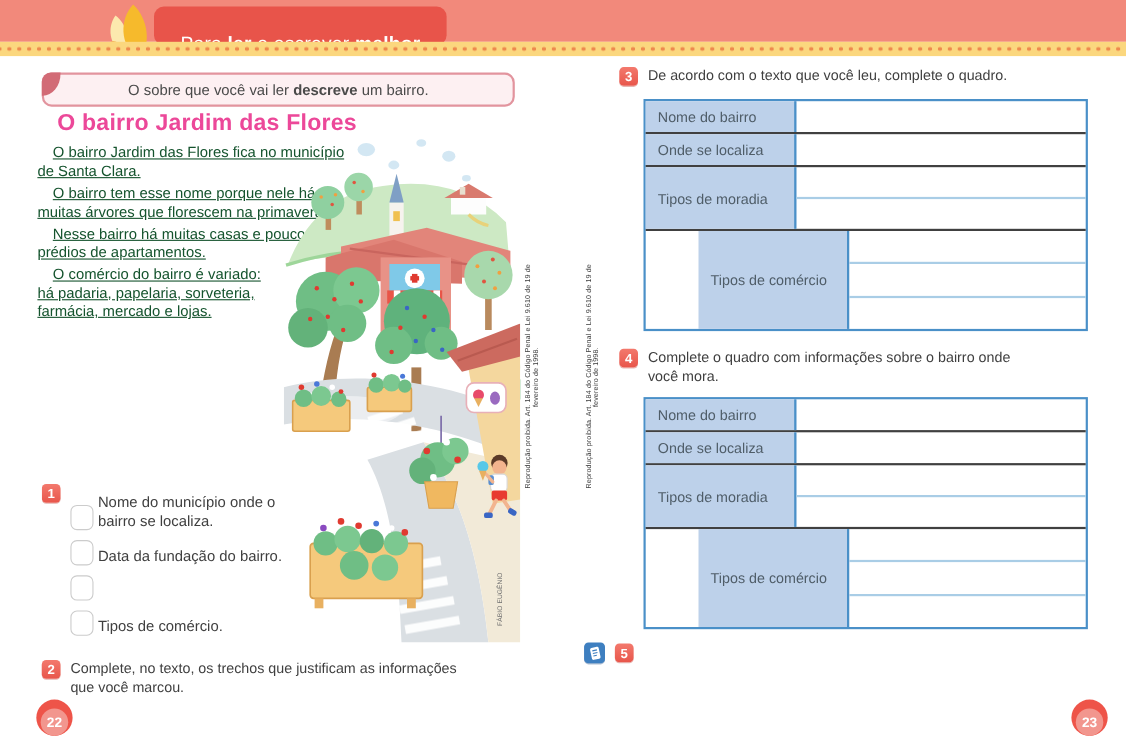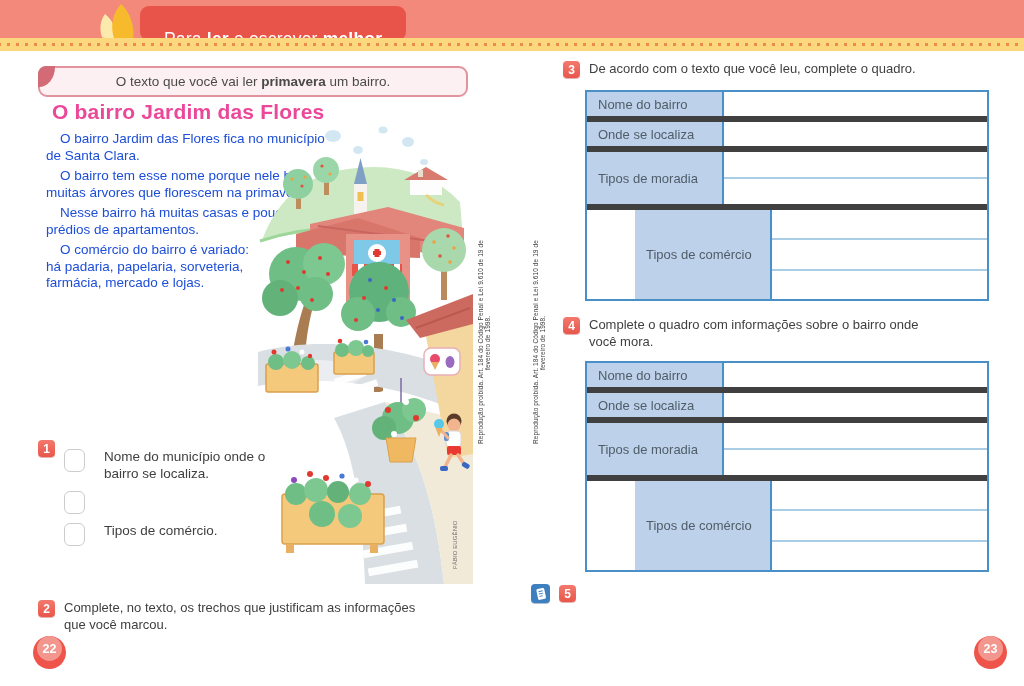--- a/index.html
+++ b/index.html
@@ -25,50 +25,50 @@
   
   .intro-box {
     position:absolute; left:38px; top:66px; width:430px; height:31px;
     border:2px solid #e2949e; background:#fdf0f2; border-radius:9px;
     display:flex; align-items:center; justify-content:center; font-size:13.5px; color:#4a4a4a;
   }
   .intro-box b { font-weight:700; }
   .intro-corner { position:absolute; left:-2px; top:-2px; width:17px; height:21px; background:#d26b76; border-radius:8px 0 95% 0; }
   
   .text-title { position:absolute; left:52px; top:100px; font-size:21px; font-weight:800; color:#ec4899; letter-spacing:.2px; }
-  .par { position:absolute; left:46px; width:300px; font-size:13.5px; line-height:16.5px; white-space:pre-line; text-indent:14px; color:#1d4ed8; }
+  .par { position:absolute; left:34px; width:300px; font-size:13.5px; line-height:16.5px; white-space:pre-line; text-indent:14px; color:#14532d;text-decoration:underline; }
   
   .exercise { position:absolute; display:flex; gap:9px; align-items:flex-start; }
   .num-badge {
     flex:0 0 auto; width:17px; height:17px; margin-top:1px; border-radius:4px;
     background:linear-gradient(180deg,#f3796d,#e8564b); box-shadow:0 1px 0 rgba(180,40,30,.35);
     color:#fff; font-size:12px; font-weight:700; display:flex; align-items:center; justify-content:center;
   }
   .nb-icon {
     flex:0 0 auto; width:19px; height:19px; border-radius:4px; background:#3e7fc0;
     display:flex; align-items:center; justify-content:center; box-shadow:0 1px 0 rgba(20,70,130,.35);
   }
   .ex-text { font-size:13px; line-height:17px; white-space:pre-line; color:#3f3f3f; }
   .options { margin-top:9px; }
-  .option-row { display:flex; align-items:flex-start; gap:19px; margin-bottom:8px; }
+  .option-row { display:flex; align-items:flex-end; gap:4px; margin-bottom:8px; }
   .checkbox { flex:0 0 auto; width:21px; height:23px; border:1.5px solid #cccccc; border-radius:6px; background:#fff; margin-top:1px; }
   .option-label { font-size:13.5px; line-height:16.5px; white-space:pre-line; padding-top:1px; }
   
   .qtable { position:absolute; left:585px; width:404px; border:2px solid #4a90c8; background:#fff; }
-  .trow { display:flex; border-bottom:6px solid #404040; }
+  .trow { display:flex; border-bottom:2px solid #404040; }
   .trow:last-child { border-bottom:none;margin-left:48px; }
   .tlabel {
     width:137px; flex:0 0 auto; background:#bdd1ea; border-right:2px solid #4a90c8;
     display:flex; align-items:center; padding-left:11px; font-size:13px; color:#4f5d68;
   }
   .twrite { flex:1; display:flex; flex-direction:column; }
   .wline { flex:1; border-bottom:2px solid #a9cde6; }
   .wline:last-child { border-bottom:none; }
   
-  .pcircle { position:absolute; width:33px; height:33px; border-radius:50%; background:#ee5449; display:flex; align-items:flex-start; justify-content:center; }
+  .pcircle { position:absolute; width:33px; height:33px; border-radius:50%; background:#ee5449; display:flex; align-items:flex-end; justify-content:center; }
   .pcircle .inner { width:25px; height:25px; border-radius:50%; background:#f2968e; color:#fff; font-size:12.5px; font-weight:700; display:flex; align-items:center; justify-content:center; }
   
   .vtext { position:absolute; writing-mode:vertical-rl; transform:rotate(180deg); font-size:6.5px; color:#3a3a3a; width:10px; text-align:center; letter-spacing:.1px; }
   .credit { font-size:6px; color:#707070; }
 </style>
 </head>
 <body>
 
 <div class="page">
 
@@ -80,21 +80,21 @@
       <circle cx="11" cy="42" r="6.5" fill="#f2a93c"></circle>
     </svg>
     <div class="banner-badge">
       <span>Para </span><b>ler</b><span> e escrever </span><b>melhor</b>
     </div>
   </div>
   <div class="dotted-strip"></div>
 
   <div class="intro-box">
     <span class="intro-corner"></span>
-    <span><span>O texto que você vai ler </span><b>primavera</b><span> um bairro.</span></span>
+    <span><span>O sobre que você vai ler </span><b>descreve</b><span> um bairro.</span></span>
   </div>
 
   <h1 class="text-title">O bairro Jardim das Flores</h1>
 
   <p class="par" style="top:131px">O bairro Jardim das Flores fica no município
 de Santa Clara.</p>
   <p class="par" style="top:168px">O bairro tem esse nome porque nele há
 muitas árvores que florescem na primavera.</p>
   <p class="par" style="top:205px">Nesse bairro há muitas casas e poucos
 prédios de apartamentos.</p>
@@ -305,20 +305,24 @@
     <span class="num-badge">1</span>
     <div>
       <div class="options">
         <div class="option-row">
           <span class="checkbox"></span>
           <span class="option-label">Nome do município onde o
 bairro se localiza.</span>
         </div>
         <div class="option-row">
           <span class="checkbox"></span>
+          <span class="option-label">Data da fundação do bairro.</span>
+        </div>
+        <div class="option-row">
+          <span class="checkbox"></span>
         </div>
         <div class="option-row">
           <span class="checkbox"></span>
           <span class="option-label">Tipos de comércio.</span>
         </div>
       </div>
     </div>
   </div>
 
   <div class="exercise" style="left:38px; top:599px; width:440px">

